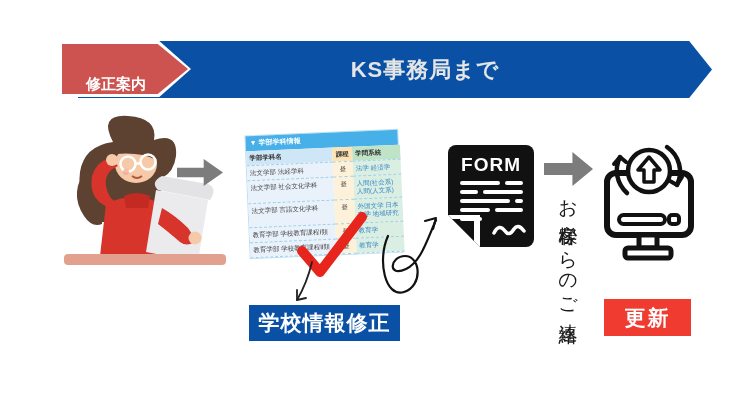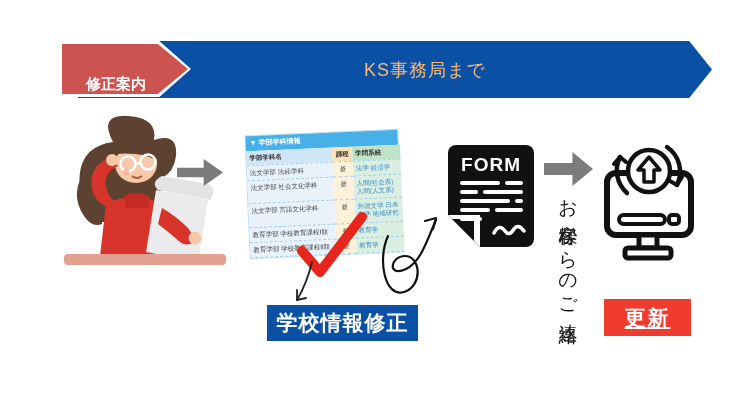--- a/index.html
+++ b/index.html
@@ -10,21 +10,21 @@
     overflow:hidden; margin:0 auto;
   }
   
   .banner-blue {
     position:absolute; left:78px; top:41px; width:634px; height:57px;
     background:#0a51a6;
     clip-path:polygon(0 0, 96.4% 0, 100% 50%, 96.4% 100%, 0 100%);
     display:flex; align-items:center; justify-content:center;
   }
   .banner-blue .txt {
-    color:#fdba74; font-weight:normal; font-size:18px; letter-spacing:1px;
+    color:#e5e5e5; font-weight:bold; font-size:22px; letter-spacing:1px;
     margin-left:60px;
   }
   .chev-white {
     position:absolute; left:59px; top:41px; width:132px; height:56px;
     background:#ffffff;
     clip-path:polygon(0 0, 76% 0, 100% 50%, 76% 100%, 0 100%);
   }
   .chev-red {
     position:absolute; left:62px; top:44px; width:126px; height:50px;
     background:#cd5351;
@@ -63,28 +63,28 @@
   .col-field { width:48px; }
   .hd-name  { background:#cfe6f6; }
   .hd-course{ background:#fbe3b4; }
   .hd-field { background:#bfe3c6; }
   .c-name  { background:#e9f2fb; color:#444; }
   .c-course{ background:#fdf1d9; color:#444; }
   .c-field { background:#daefe2; color:#3a87c8; }
 
   
   .label-blue {
-    position:absolute; left:267px; top:305px; width:151px; height:36px;
+    position:absolute; left:249px; top:305px; width:151px; height:36px;
     background:#0a51a6; color:#fff; font-weight:bold; font-size:21px;
     display:flex; align-items:center; justify-content:center; letter-spacing:1px;
   }
   .btn-update {
     position:absolute; left:604px; top:299px; width:87px; height:37px;
     background:#ef3b30; color:#fff; font-weight:bold; font-size:21px;
-    display:flex; align-items:center; justify-content:center; letter-spacing:2px;text-decoration:underline;
+    display:flex; align-items:center; justify-content:center; letter-spacing:2px;
   }
 
   
   .v-note {
     position:absolute; left:556px; top:186px; height:190px;
     writing-mode:vertical-rl; text-orientation:upright;
     font-family:"DejaVu Serif","Liberation Serif",serif;
     font-size:19px; color:#1a1a1a; letter-spacing:2px;
   }
 

